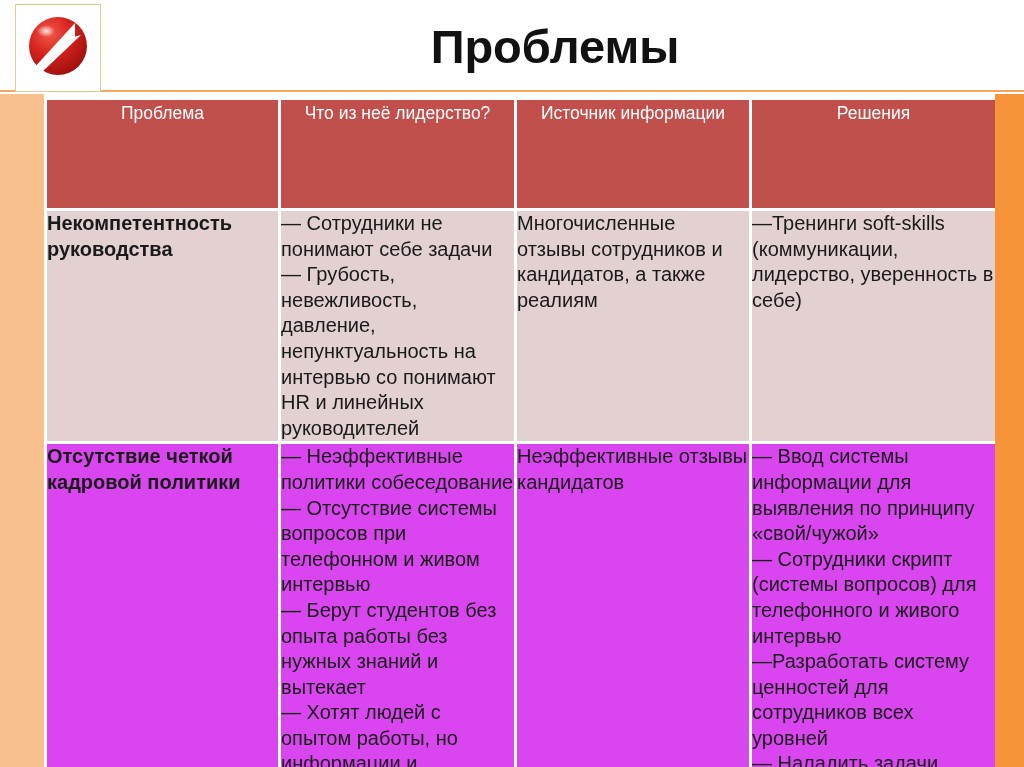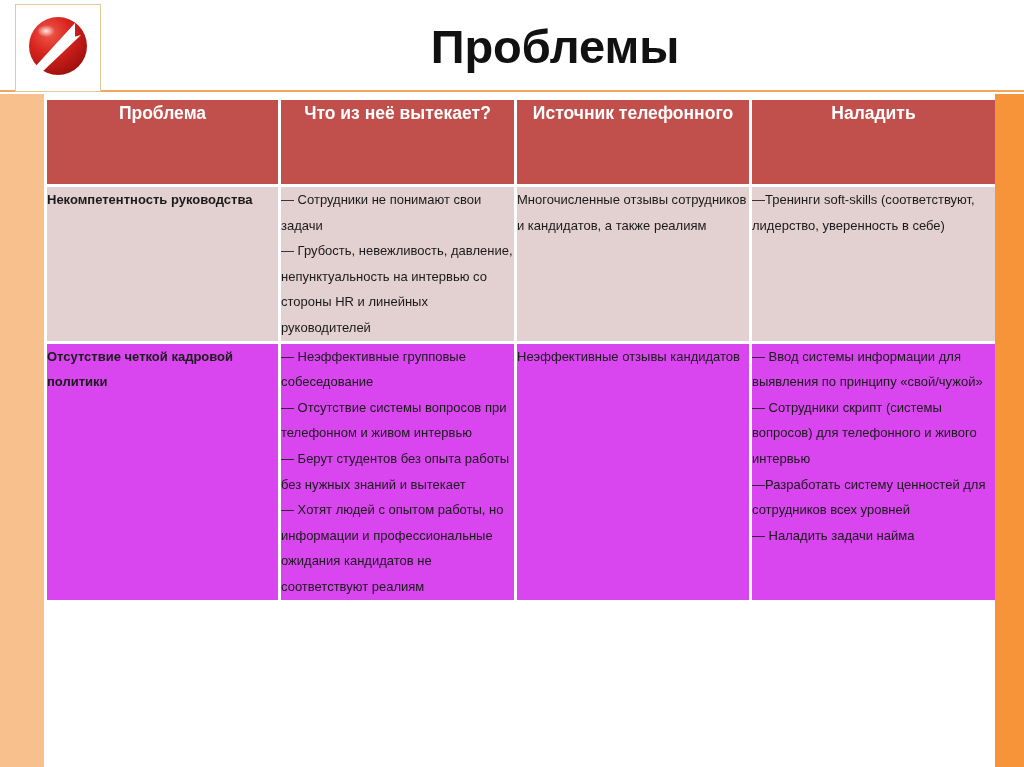--- a/index.html
+++ b/index.html
@@ -97,31 +97,31 @@
     padding: 0;
     margin: 0;
     vertical-align: top;
   }
 
   
   .hdr-cell {
     background: #c1504d;
     color: #ffffff;
     font-size: 17.5px;
-    font-weight: bold;
+    font-weight: normal;
     text-align: center;
-    height: 84px;
+    height: 108px;
     padding: 14px 6px 0 6px;
     line-height: 26px;
     box-sizing: border-box;
   }
 
   
   .cell {
-    font-size: 13px;
+    font-size: 20px;
     line-height: 25.6px;
     color: #1a1a1a;
     padding: 9px 12px 12px 12px;
     box-sizing: border-box;
   }
   .row-a .cell { background: #e3d0d0; }
   .row-b .cell { background: #d946ef; }
 
   .cell.problem {
     font-weight: bold;
@@ -169,47 +169,47 @@
   <table id="prob-table">
     <colgroup>
       <col class="c1">
         <col class="c2">
         <col class="c3">
         <col class="c4">
     </colgroup>
     <thead>
       <tr>
         <th class="hdr-cell">Проблема</th>
-        <th class="hdr-cell">Что из неё вытекает?</th>
-        <th class="hdr-cell">Источник телефонного</th>
-        <th class="hdr-cell">Наладить</th>
+        <th class="hdr-cell">Что из неё лидерство?</th>
+        <th class="hdr-cell">Источник информации</th>
+        <th class="hdr-cell">Решения</th>
       </tr>
     </thead>
     <tbody>
       <tr class="row-a">
         <td class="cell problem">
             <p>Некомпетентность руководства</p>
           </td>
         <td class="cell">
-            <p>— Сотрудники не понимают свои задачи</p>
-            <p>— Грубость, невежливость, давление, непунктуальность на интервью со стороны HR и линейных руководителей</p>
+            <p>— Сотрудники не понимают себе задачи</p>
+            <p>— Грубость, невежливость, давление, непунктуальность на интервью со понимают HR и линейных руководителей</p>
           </td>
         <td class="cell">
             <p>Многочисленные отзывы сотрудников и кандидатов, а также реалиям</p>
           </td>
         <td class="cell">
-            <p>—Тренинги soft-skills (соответствуют, лидерство, уверенность в себе)</p>
+            <p>—Тренинги soft-skills (коммуникации, лидерство, уверенность в себе)</p>
           </td>
       </tr>
       <tr class="row-b">
         <td class="cell problem">
             <p>Отсутствие четкой кадровой политики</p>
           </td>
         <td class="cell">
-            <p>— Неэффективные групповые собеседование</p>
+            <p>— Неэффективные политики собеседование</p>
             <p>— Отсутствие системы вопросов при телефонном и живом интервью</p>
             <p>— Берут студентов без опыта работы без нужных знаний и вытекает</p>
             <p>— Хотят людей с опытом работы, но информации и профессиональные ожидания кандидатов не соответствуют реалиям</p>
           </td>
         <td class="cell">
             <p>Неэффективные отзывы кандидатов</p>
           </td>
         <td class="cell">
             <p>— Ввод системы информации для выявления по принципу «свой/чужой»</p>
             <p>— Сотрудники скрипт (системы вопросов) для телефонного и живого интервью</p>

